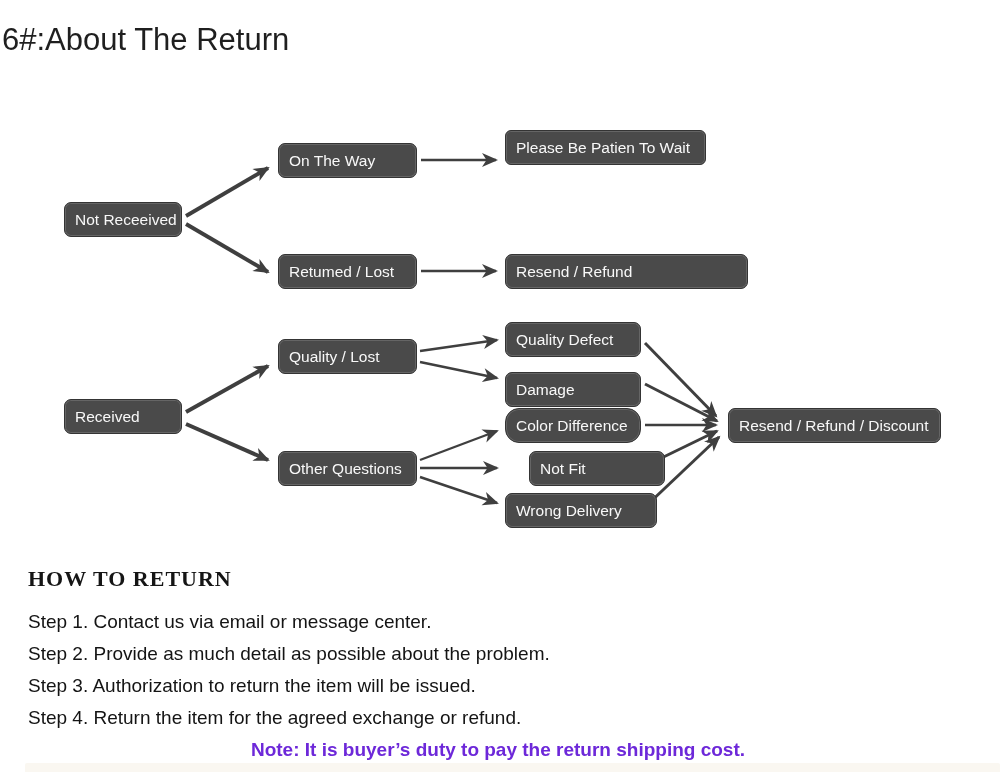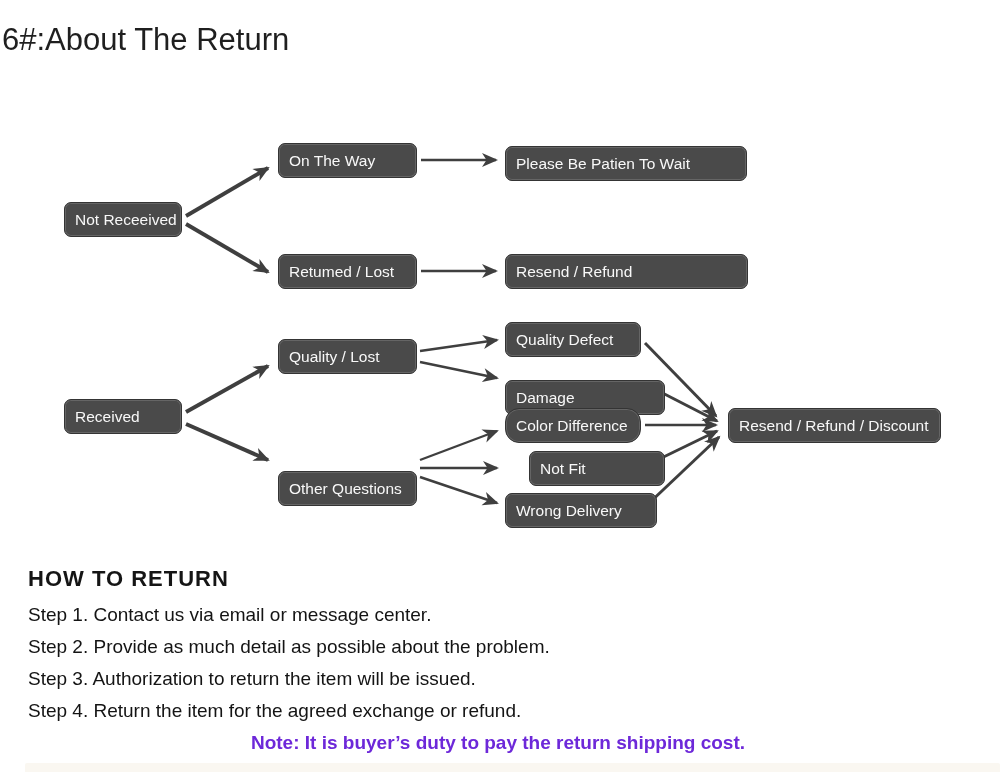--- a/index.html
+++ b/index.html
@@ -56,22 +56,23 @@
     position: absolute;
     left: 28px;
     top: 566px;
     width: 940px;
     color: #111111;
   }
   .howto-heading {
     font-size: 22px;
     font-weight: bold;
     letter-spacing: 1px;
-    margin-bottom: 7px;
+    margin-bottom: 14px;
     color: #151515;
+    font-family: Liberation Serif, serif;
   }
   .howto-step {
     font-size: 19px;
     line-height: 32px;
     color: #141414;
   }
   .howto-note {
     font-size: 19px;
     line-height: 32px;
     font-weight: bold;
@@ -118,28 +119,28 @@
 
     <line class="w-med" x1="645" y1="343" x2="716" y2="416" marker-end="url(#ah)"></line>
     <line class="w-med" x1="645" y1="384" x2="717" y2="421" marker-end="url(#ah)"></line>
     <line class="w-thin" x1="645" y1="425" x2="716" y2="425" marker-end="url(#ah)"></line>
     <line class="w-med" x1="645" y1="466" x2="717" y2="431" marker-end="url(#ah)"></line>
     <line class="w-med" x1="645" y1="507" x2="719" y2="437" marker-end="url(#ah)"></line>
   </svg>
 
   <div class="node" style="left:64px;  top:202px; width:118px;">Not Receeived</div>
   <div class="node" style="left:278px; top:143px; width:139px;">On The Way</div>
-  <div class="node" style="left:505px; top:146px; width:242px;">Please Be Patien To Wait</div>
+  <div class="node" style="left:505px; top:130px; width:201px;border-radius:6px;">Please Be Patien To Wait</div>
   <div class="node" style="left:278px; top:254px; width:139px;">Retumed / Lost</div>
   <div class="node" style="left:505px; top:254px; width:243px;">Resend / Refund</div>
   <div class="node" style="left:278px; top:339px; width:139px;">Quality / Lost</div>
   <div class="node" style="left:64px;  top:399px; width:118px;">Received</div>
-  <div class="node" style="left:278px; top:471px; width:139px;">Other Questions</div>
+  <div class="node" style="left:278px; top:451px; width:139px;">Other Questions</div>
   <div class="node" style="left:505px; top:322px; width:136px;">Quality Defect</div>
-  <div class="node" style="left:505px; top:380px; width:160px;text-align:center;">Damage</div>
+  <div class="node" style="left:505px; top:372px; width:136px;text-align:center;">Damage</div>
   <div class="node" style="left:505px; top:408px; width:136px;border-radius:14px;">Color Difference</div>
   <div class="node" style="left:529px; top:451px; width:136px;">Not Fit</div>
   <div class="node" style="left:505px; top:493px; width:152px;">Wrong Delivery</div>
   <div class="node" style="left:728px; top:408px; width:213px;">Resend / Refund / Discount</div>
 
   <div class="howto">
     <div class="howto-heading">HOW TO RETURN</div>
     <div class="howto-step">Step 1. Contact us via email or message center.</div>
     <div class="howto-step">Step 2. Provide as much detail as possible about the problem.</div>
     <div class="howto-step">Step 3. Authorization to return the item will be issued.</div>

